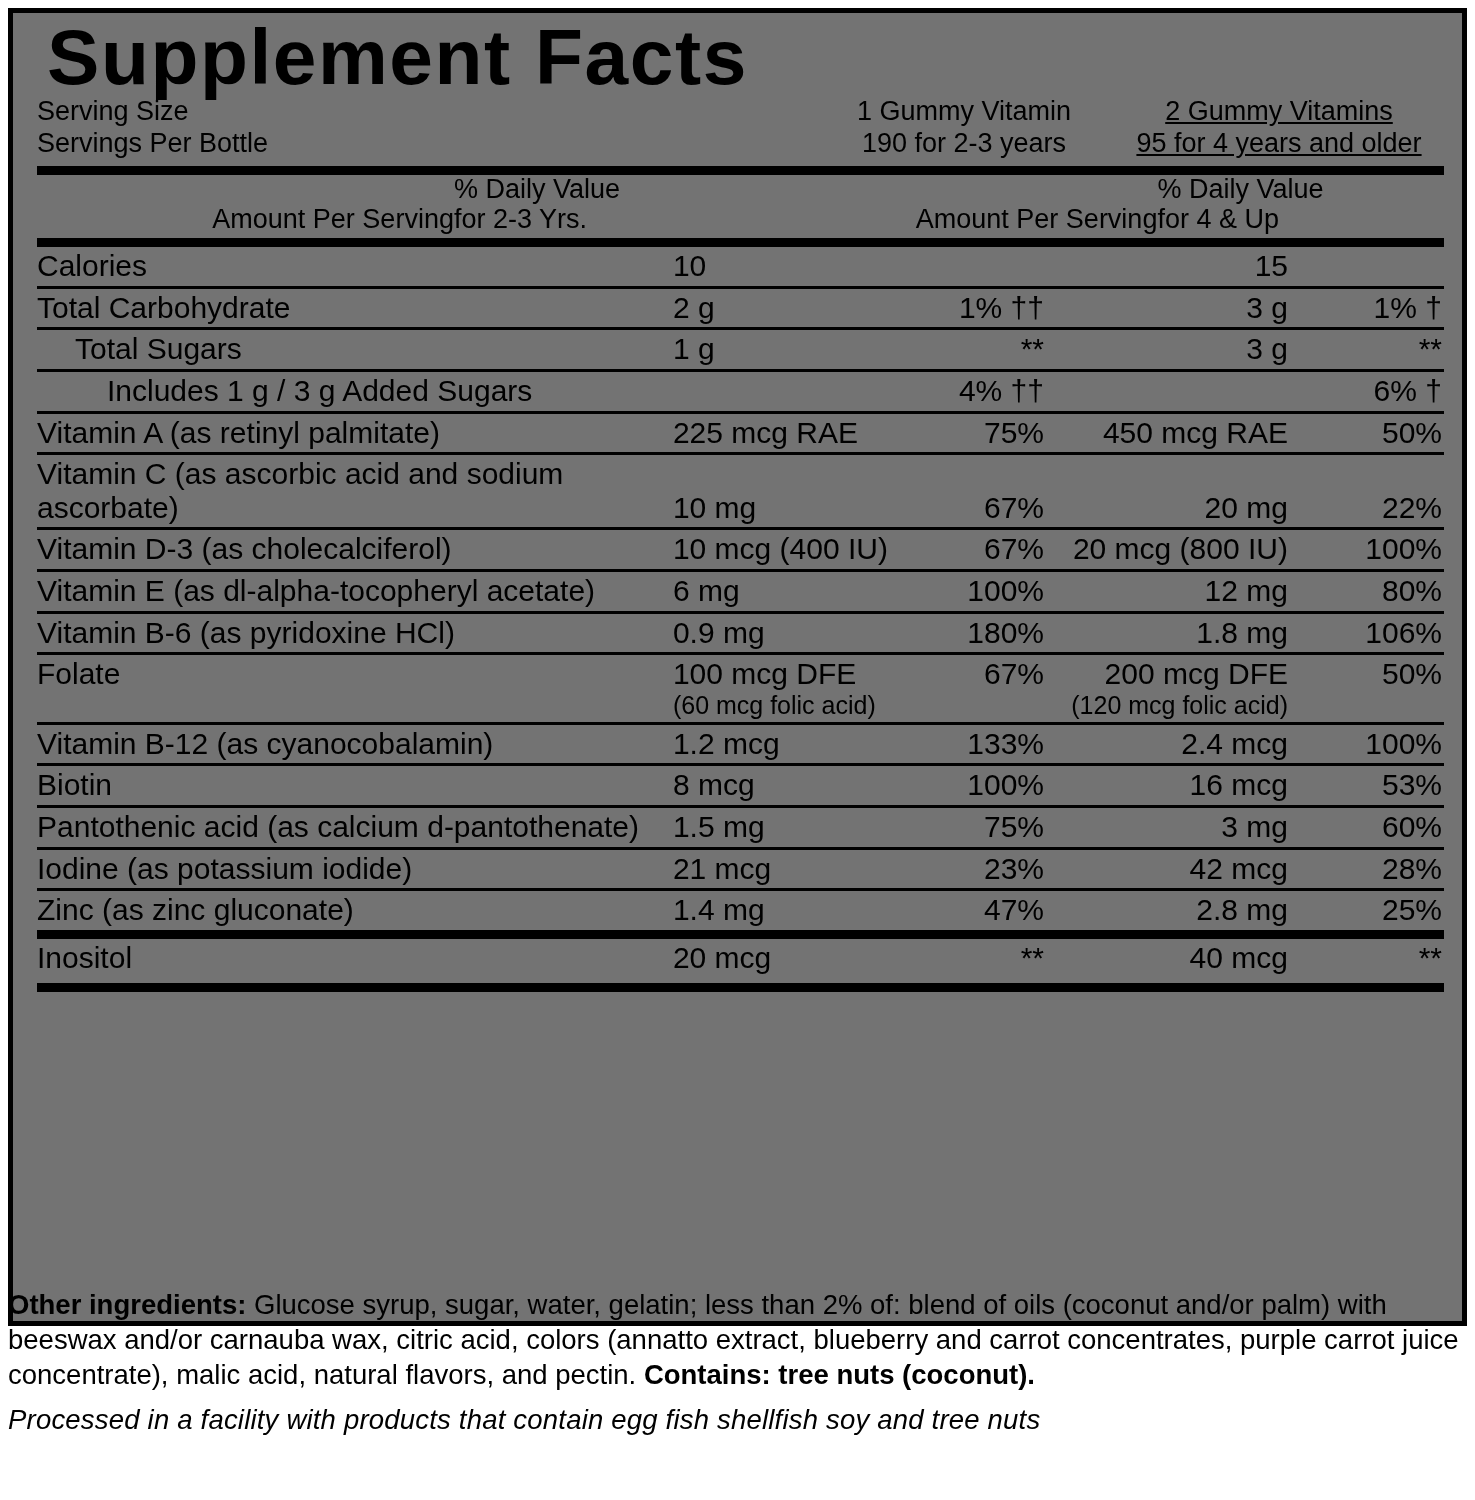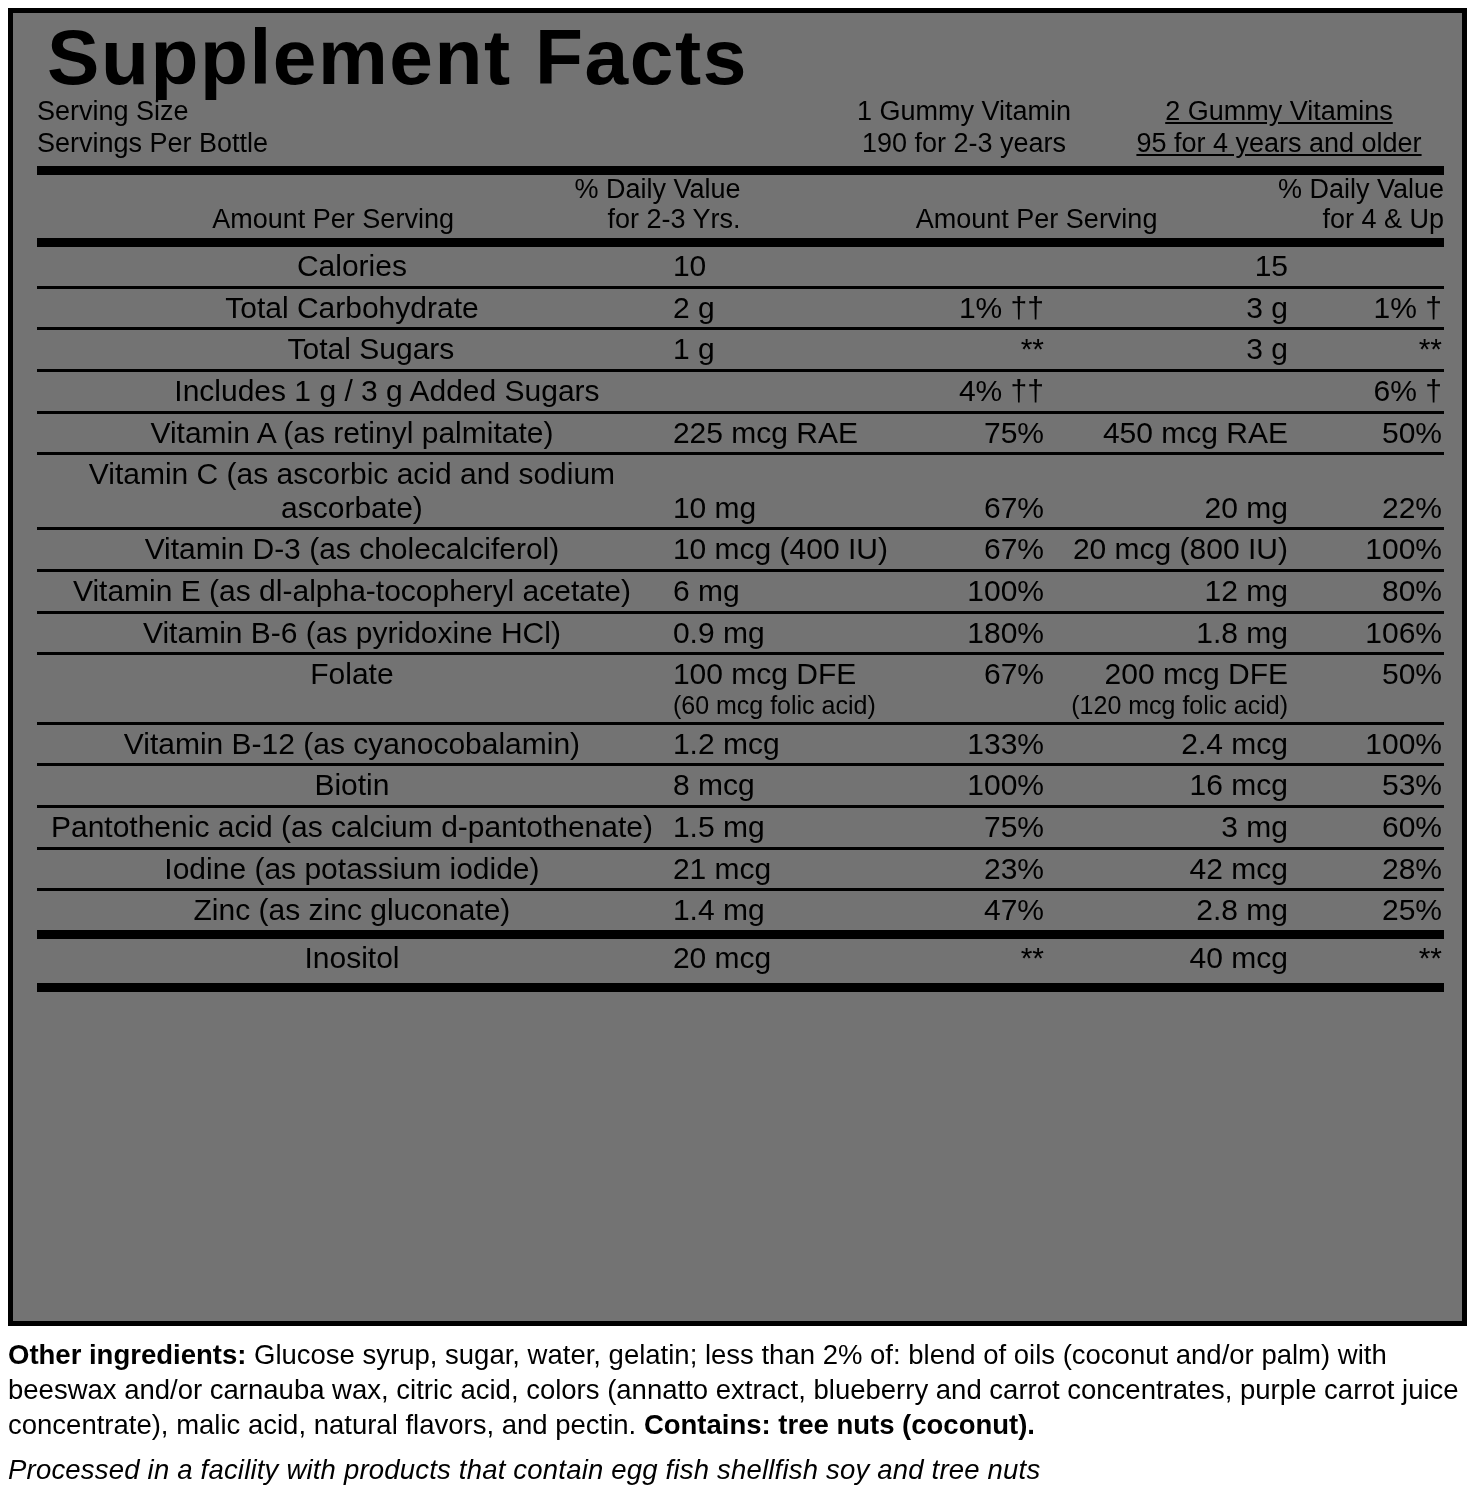--- a/index.html
+++ b/index.html
@@ -49,48 +49,48 @@
   .serv .c2 { text-align: center; width: 300px; }
   .serv .c3 { text-align: center; width: 330px; text-decoration: underline; }
   .serv .spacer { width: 70px; }
 
   .rule-thick { border-top: 9px solid #000; margin-top: 6px; }
 
   .main { width: 100%; font-size: 30px; margin-top: 0; }
   .main td { padding: 2px 0 3px 0; line-height: 1.12; vertical-align: bottom; }
   .main tr.bt > td { border-top: 3px solid #000; }
   .main tr.bt-thick > td { border-top: 9px solid #000; }
-  .main .name { text-align: center; padding-right: 6px; }
+  .main .name { text-align: left; padding-right: 6px; }
   .main .amt { text-align: left; white-space: nowrap; width: 215px; padding-right: 4px; margin-top: 20px; }
   .main .dv  { text-align: right; white-space: nowrap; width: 160px; padding-right: 8px; }
   .main .amt2 { text-align: right; white-space: nowrap; width: 240px; padding-right: 4px; }
   .main .dv2  { text-align: right; white-space: nowrap; width: 152px; padding-right: 2px; }
   .indent1 { padding-left: 38px !important; }
   .indent2 { padding-left: 70px !important; }
   .sub { font-size: 25px; }
 
   .hdr { font-size: 27px; }
   .hdr td { vertical-align: bottom; padding: 0 0 4px 0; line-height: 1.1; }
   .hdr .amt, .hdr .amt2 { text-align: right; }
-  .hdr .dv, .hdr .dv2 { text-align: right; }
+  .hdr .dv, .hdr .dv2 { }
   .hdr .twoline { display: block; }
 
   .foot {
     font-size: 26px;
     line-height: 1.3;
     margin-top: 4px;
   }
   .foot-row { display: flex; justify-content: space-between; }
   .foot-left { text-align: left; }
   .foot-right { text-align: right; padding-right: 4px; }
 
   .other {
     position: absolute;
     left: 8px;
-    top: 1338px;
+    top: 1288px;
     width: 1462px;
     font-size: 27.5px;
     line-height: 1.27;
     text-align: left;
   }
   .other b { font-weight: bold; }
   .proc {
     font-style: italic;
     font-size: 27.5px;
     margin-top: 10px;

